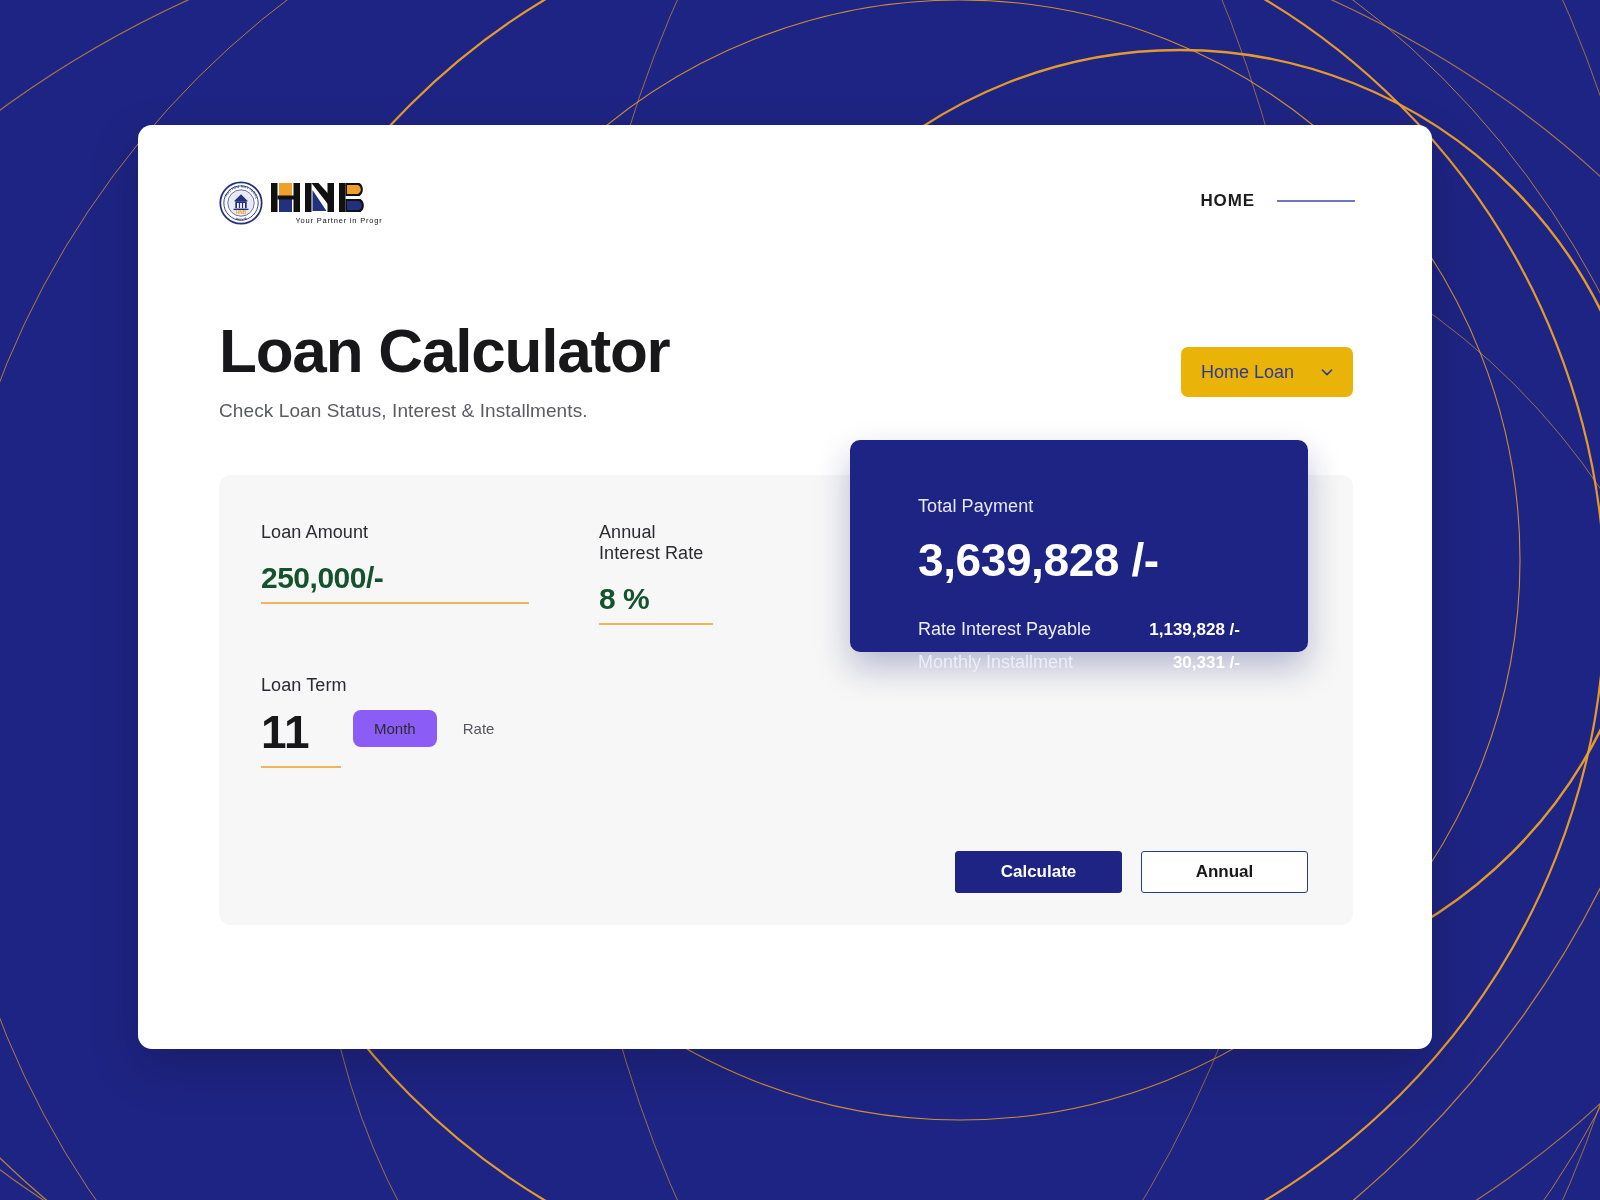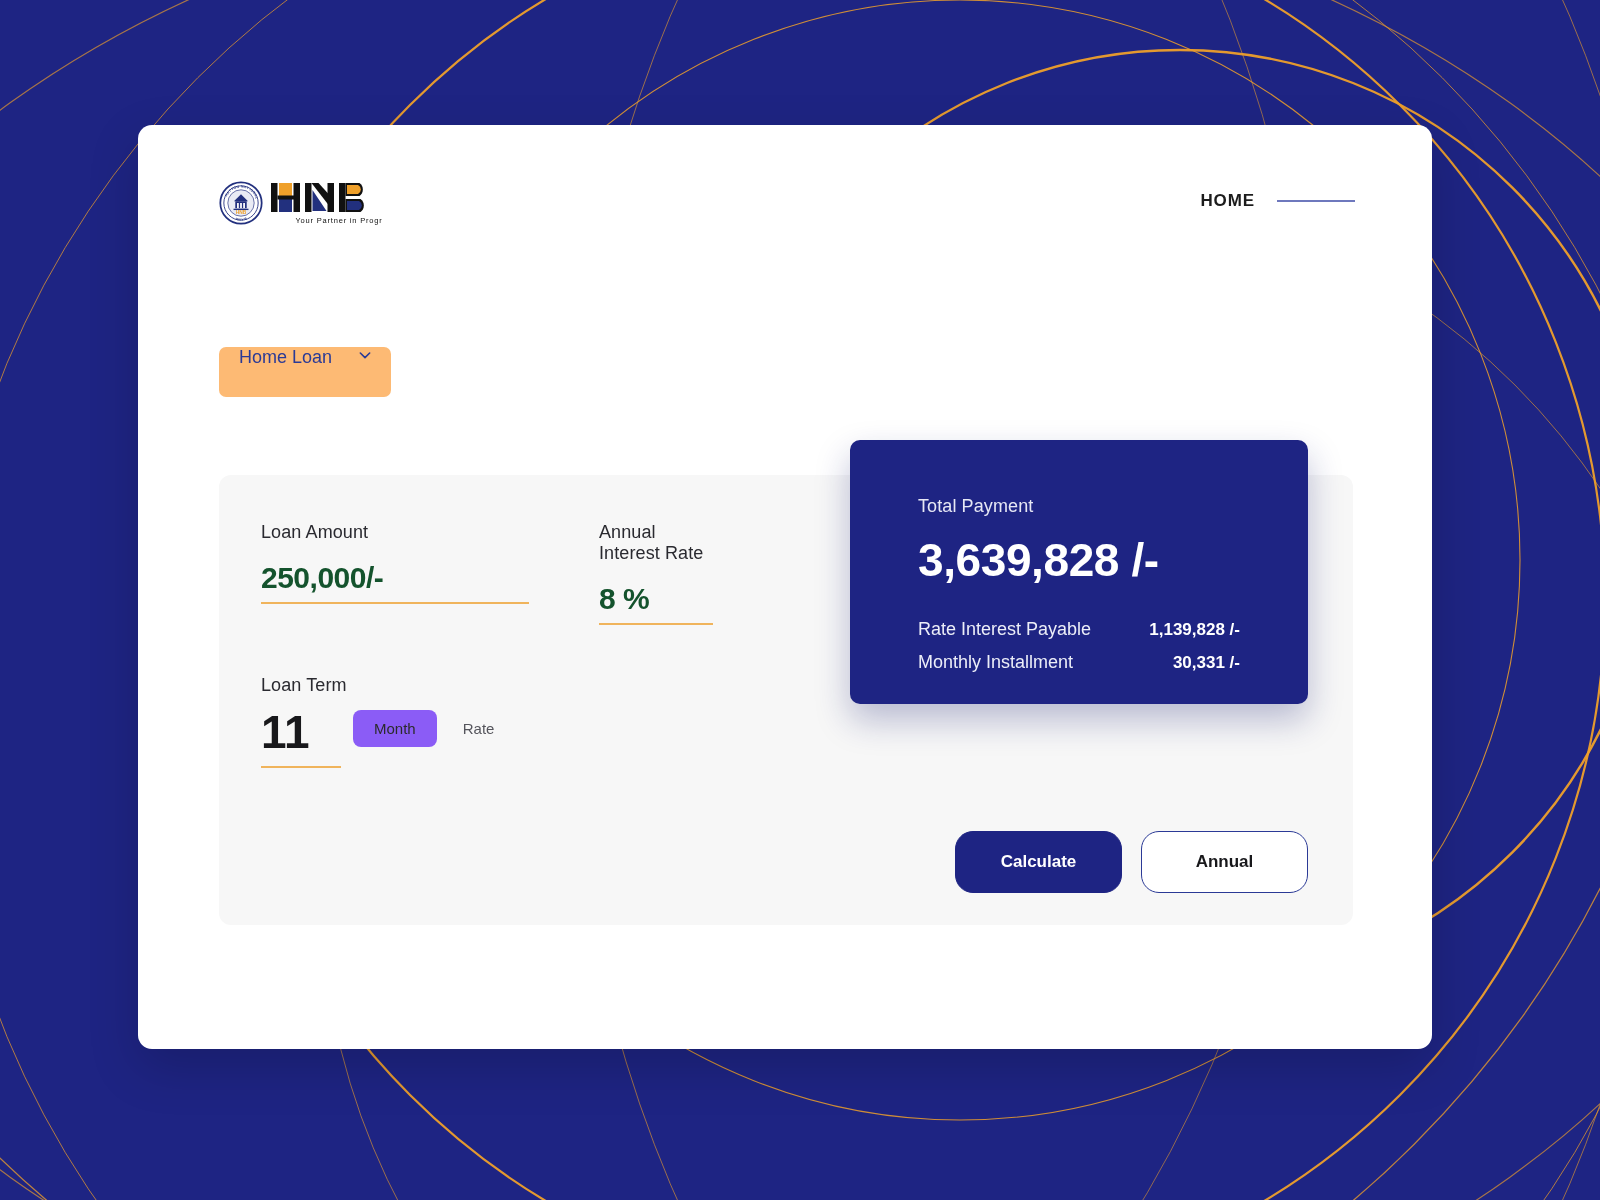--- a/index.html
+++ b/index.html
@@ -68,22 +68,22 @@
     letter-spacing:-1.2px; color:#18181b;
     line-height:1.0;
   }
   .page-subtitle {
     margin-top:18px;
     font-size:19px; color:#5b5b63; letter-spacing:0.1px;
   }
   .loan-type-select {
     margin-top:27px;
     width:172px; height:50px;
-    background:#fdba74; border-radius:7px;
-    display:flex; justify-content:space-between;
+    background:#eab308; border-radius:7px;
+    display:flex; align-items:center; justify-content:space-between;
     padding:0 18px 0 20px;
     cursor:pointer;
   }
   .loan-type-value { font-size:18px; color:#2b3a96; }
   .chev { display:block; }
 
   
   .calc-panel {
     position:absolute;
     left:81px; top:350px;
@@ -133,21 +133,21 @@
     padding:10px 21px; cursor:pointer;
   }
   .unit-plain {
     font-size:15px; color:#55555c; cursor:pointer;
   }
 
   
   .result-panel {
     position:absolute;
     left:631px; top:-35px;
-    width:458px; height:264px;
+    width:458px; height:212px;
     background:#1e2483;
     border-radius:10px;
     box-shadow:0 16px 34px rgba(20,28,110,0.28);
     color:#ffffff;
   }
   .result-inner { padding:56px 68px 0 68px; }
   .result-caption { font-size:18px; color:#e7e8f5; letter-spacing:0.1px; }
   .result-amount {
     font-size:46px; font-weight:bold; letter-spacing:-0.4px;
     margin-top:16px; color:#ffffff;
@@ -161,22 +161,22 @@
   .result-row-value { font-size:17px; font-weight:bold; color:#ffffff; }
 
   
   .actions {
     position:absolute;
     right:45px; bottom:32px;
     display:flex; gap:19px;
   }
   .btn {
     font-size:17px; font-weight:bold;
-    border-radius:18px; cursor:pointer;
-    width:167px; height:62px;
+    border-radius:3px; cursor:pointer;
+    width:167px; height:42px;
     display:flex; align-items:center; justify-content:center;
   }
   .btn-primary { background:#1e2483; color:#ffffff; border:1px solid #1e2483; }
   .btn-secondary { background:#ffffff; color:#18181b; border:1.5px solid #2b3a96; }
 </style>
 </head>
 <body>
 
 <svg id="bg-pattern" viewBox="0 0 1600 1200" preserveAspectRatio="none" aria-hidden="true">
   <rect x="0" y="0" width="1600" height="1200" fill="#1e2483"></rect>
@@ -253,20 +253,24 @@
       </svg>
     </div>
 
     <div class="header-nav">
       <div class="nav-home">HOME</div>
       <div class="nav-rule"></div>
     </div>
   </div>
 
   <div class="title-row">
+    <div>
+      <div class="page-title">Loan Calculator</div>
+      <div class="page-subtitle">Check Loan Status, Interest &amp; Installments.</div>
+    </div>
 
     <div class="loan-type-select">
       <span class="loan-type-value">Home Loan</span>
       <svg class="chev" width="16" height="16" viewBox="0 0 24 24" fill="none" stroke="#2b3a96" stroke-width="2.4" stroke-linecap="round" stroke-linejoin="round">
         <polyline points="5,9 12,16 19,9"></polyline>
       </svg>
     </div>
   </div>
 
   <div class="calc-panel">

